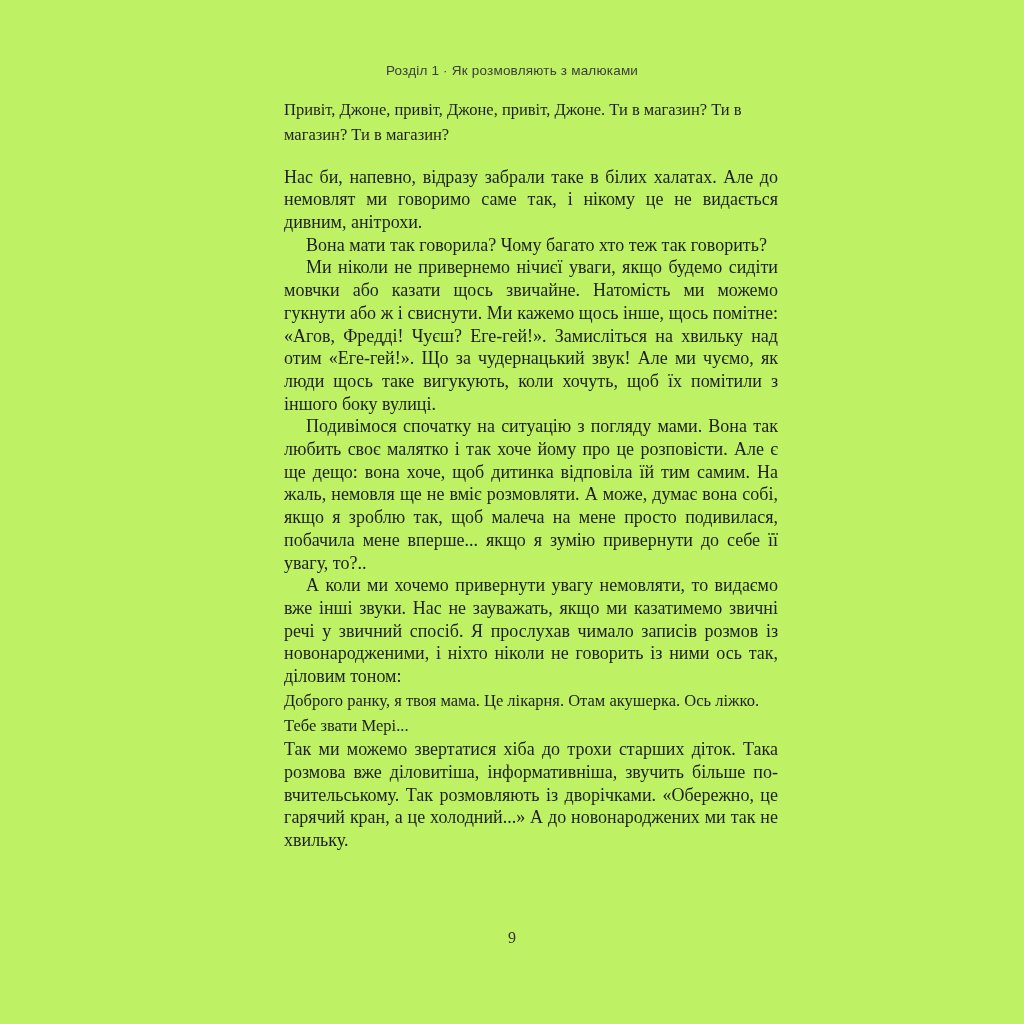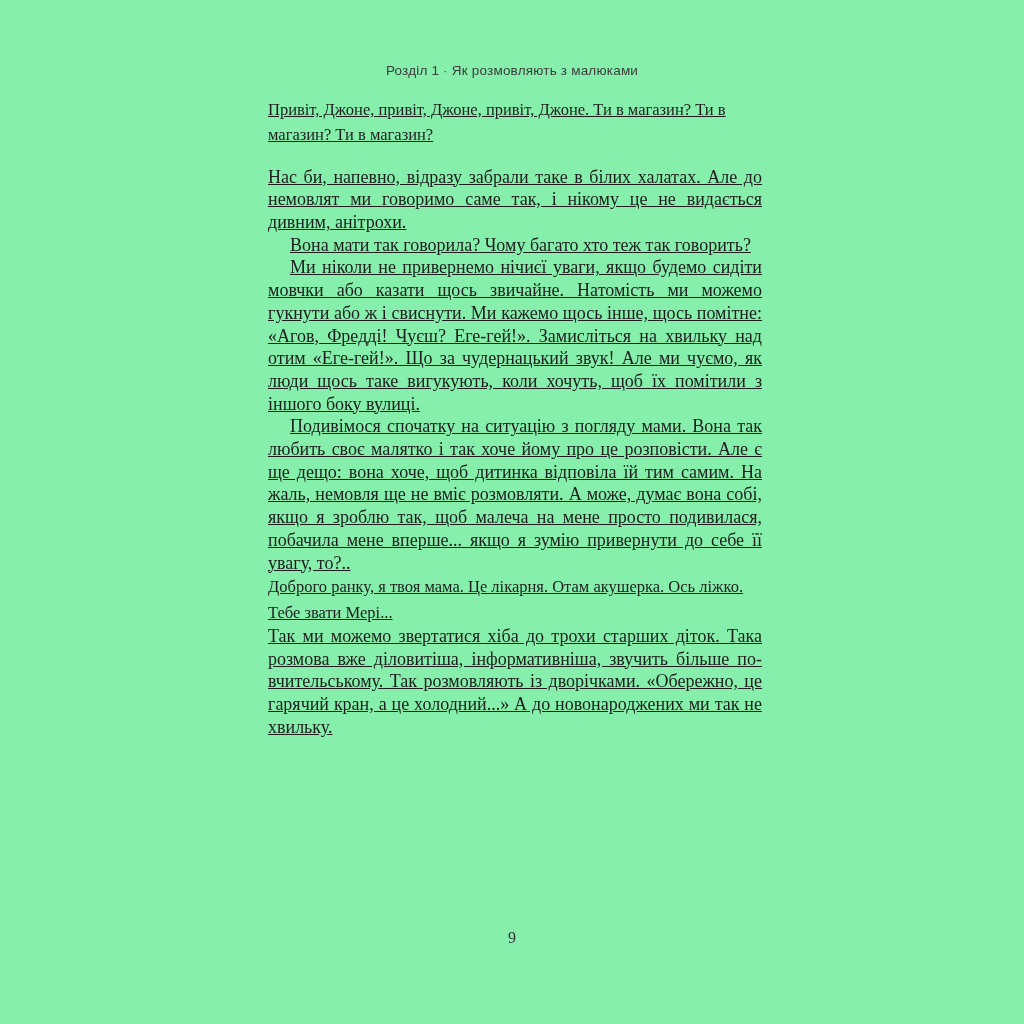--- a/index.html
+++ b/index.html
@@ -4,45 +4,44 @@
 <style>
   html, body {
     margin: 0;
     padding: 0;
     background: #ffffff;
   }
   .page {
     position: relative;
     width: 1024px;
     height: 1024px;
-    background: #86efac;
+    background: #bef264;
     font-family: "Liberation Serif", serif;
     color: #1e1e1e;
     overflow: hidden;
   }
   .running-head {
     position: absolute;
     top: 63px;
     left: 0;
     width: 100%;
     text-align: center;
     font-family: "Liberation Sans", sans-serif;
     font-size: 13.5px;
     color: #3d3d3d;
     letter-spacing: 0.2px;
   }
   .text-column {
     position: absolute;
-    left: 268px;
+    left: 284px;
     top: 97px;
     width: 494px;
     font-size: 18px;
     line-height: 22.7px;
     text-align: justify;
-    text-decoration: underline;
   }
   .text-column p {
     margin: 0;
   }
   .para {
     text-indent: 22px;
   }
   .para.no-indent {
     text-indent: 0;
   }
@@ -79,20 +78,21 @@
     <p class="quote">Привіт, Джоне, привіт, Джоне, привіт, Джоне. Ти в магазин? Ти в магазин? Ти в магазин?</p>
 
     <p class="para no-indent">Нас би, напевно, відразу забрали таке в білих халатах. Але до немовлят ми говоримо саме так, і нікому це не видається дивним, анітрохи.</p>
 
     <p class="para">Вона мати так говорила? Чому багато хто теж так говорить?</p>
 
     <p class="para">Ми ніколи не привернемо нічиєї уваги, якщо будемо сидіти мовчки або казати щось звичайне. Натомість ми можемо гукнути або ж і свиснути. Ми кажемо щось інше, щось помітне: «Агов, Фредді! Чуєш? Еге-гей!». Замисліться на хвильку над отим «Еге-гей!». Що за чудернацький звук! Але ми чуємо, як люди щось таке вигукують, коли хочуть, щоб їх помітили з іншого боку вулиці.</p>
 
     <p class="para">Подивімося спочатку на ситуацію з погляду мами. Вона так любить своє малятко і так хоче йому про це розповісти. Але є ще дещо: вона хоче, щоб дитинка відповіла їй тим самим. На жаль, немовля ще не вміє розмовляти. А може, думає вона собі, якщо я зроблю так, щоб малеча на мене просто подивилася, побачила мене вперше... якщо я зумію привернути до себе її увагу, то?..</p>
 
+    <p class="para">А коли ми хочемо привернути увагу немовляти, то видаємо вже інші звуки. Нас не зауважать, якщо ми казатимемо звичні речі у звичний спосіб. Я прослухав чимало записів розмов із новонародженими, і ніхто ніколи не говорить із ними ось так, діловим тоном:</p>
 
     <p class="quote">Доброго ранку, я твоя мама. Це лікарня. Отам акушерка. Ось ліжко. Тебе звати Мері...</p>
 
     <p class="para no-indent">Так ми можемо звертатися хіба до трохи старших діток. Така розмова вже діловитіша, інформативніша, звучить більше по-вчительському. Так розмовляють із дворічками. «Обережно, це гарячий кран, а це холодний...» А до новонароджених ми так не хвильку.</p>
   </main>
 
   <footer class="page-number">9</footer>
 
 </div>
 

